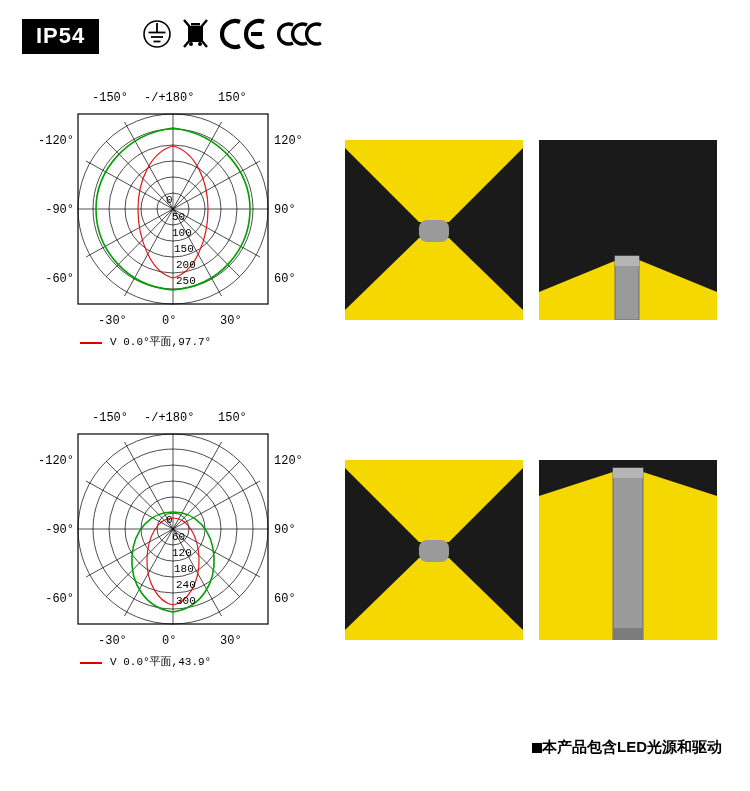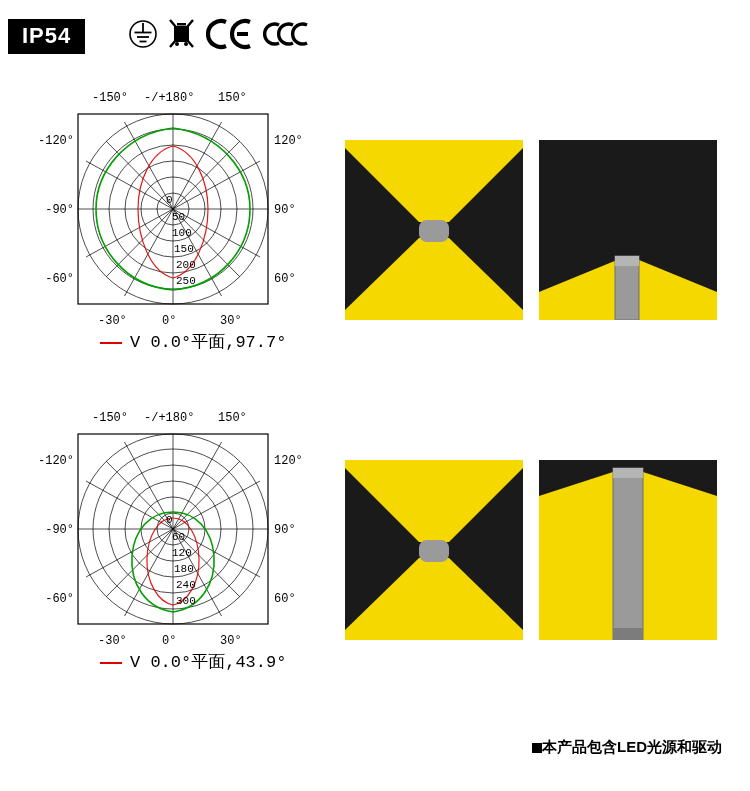--- a/index.html
+++ b/index.html
@@ -13,21 +13,21 @@
     position: relative;
     font-family: "Liberation Sans", sans-serif;
     color: #000;
     overflow: hidden;
   }
 
   
   .header {
     position: absolute;
     top: 18px;
-    left: 8px;
+    left: 22px;
     display: flex;
     align-items: center;
     gap: 27px;
   }
   .ip-badge {
     background: #000;
     color: #fff;
     font-size: 22px;
     font-weight: bold;
     letter-spacing: 1px;
@@ -55,24 +55,24 @@
     position: absolute;
     left: 36px;
     top: 8px;
     width: 300px;
     height: 300px;
   }
   .polar-svg { display: block; }
 
   .legend {
     position: absolute;
-    left: 100px;
+    left: 80px;
     top: 255px;
     font-family: "Liberation Mono", monospace;
-    font-size: 17px;
+    font-size: 11px;
     line-height: 19px;
   }
   .legend-row {
     display: flex;
     align-items: center;
     gap: 6px;
     white-space: nowrap;
   }
   .legend-line {
     display: inline-block;

